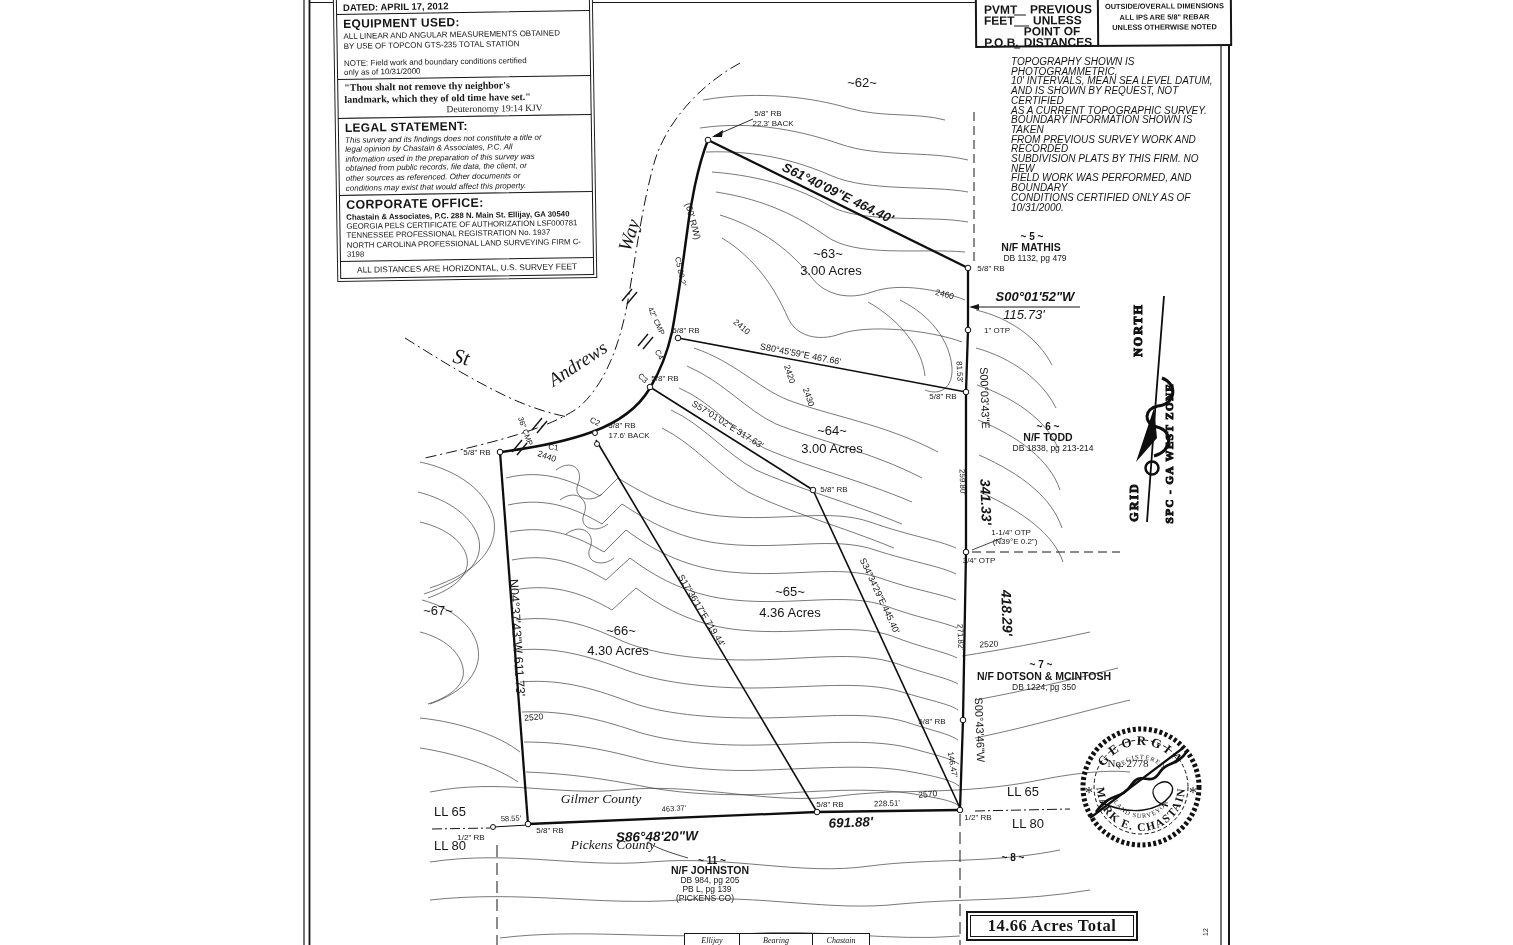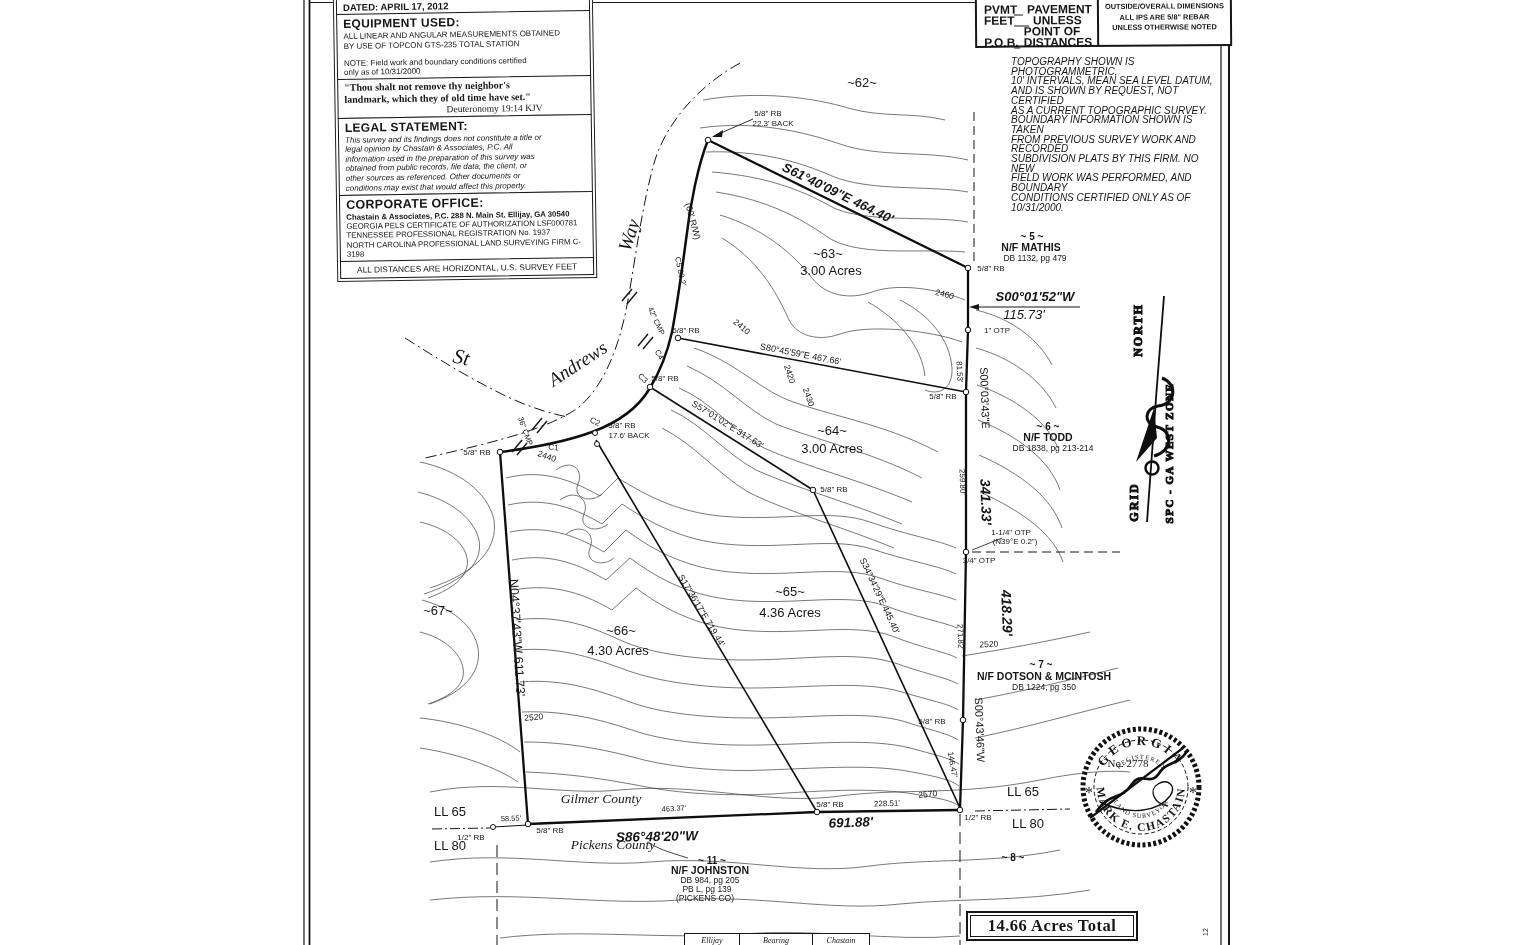--- a/index.html
+++ b/index.html
@@ -348,21 +348,21 @@
       <div class="corp">NORTH CAROLINA PROFESSIONAL LAND SURVEYING FIRM C-3198</div>
     </div>
     <div class="sec footer-strip">ALL DISTANCES ARE HORIZONTAL, U.S. SURVEY FEET</div>
   </div>
 
   <div class="legend">
     <div class="legend-left">
       <div class="legend-row">
         <span class="legend-abbr">PVMT</span>
         <span class="legend-dash"></span>
-        <span>PAVEMENT</span>
+        <span>PREVIOUS</span>
       </div>
       <div class="legend-row">
         <span class="legend-abbr">FEET</span>
         <span class="legend-dash"></span>
         <span>UNLESS</span>
       </div>
       <div class="legend-row">
         <span class="legend-abbr">P.O.B.</span>
         <span class="legend-dash"></span>
         <span>POINT OF DISTANCES</span>

